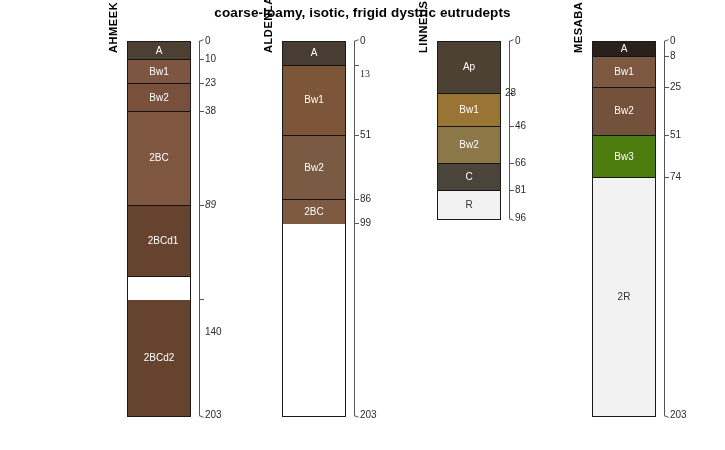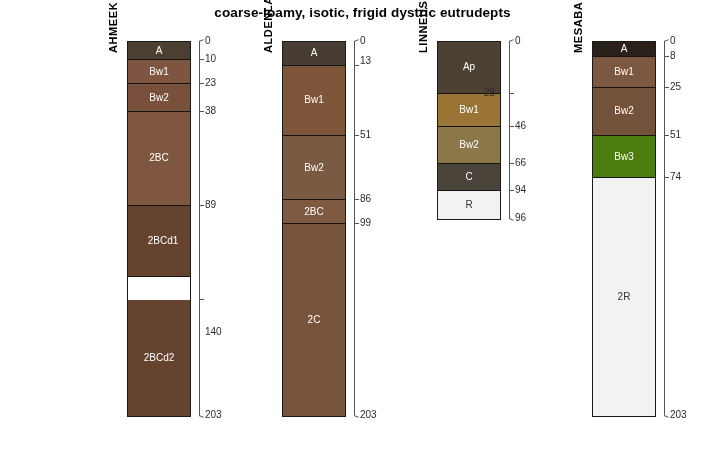--- a/index.html
+++ b/index.html
@@ -116,50 +116,47 @@
       <div class="axis-line" style="left: 199px; top: 41px; height: 374px;"></div>
       <div class="tick" style="left: 199px; top: 41px; transform: rotate(-22deg); transform-origin: left center;"></div>
       <div class="tick-label" style="left: 205px; top: 36px;">0</div>
       <div class="tick" style="left: 199px; top: 59.4236px;"></div>
       <div class="tick-label" style="left: 205px; top: 54.4236px;">10</div>
       <div class="tick" style="left: 199px; top: 83.3744px;"></div>
       <div class="tick-label" style="left: 205px; top: 78.3744px;">23</div>
       <div class="tick" style="left: 199px; top: 111.01px;"></div>
       <div class="tick-label" style="left: 205px; top: 106.01px;">38</div>
       <div class="tick" style="left: 199px; top: 204.97px;"></div>
-      <div class="tick-label" style="left: 205px; top: 199.97px;">89</div>
+      <div class="tick-label" style="left: 205px; top: 199.97px; font-style: italic;">89</div>
       <div class="tick" style="left: 199px; top: 298.931px;"></div>
       <div class="tick-label" style="left: 205px; top: 293.931px; margin-top: 33px;">140</div>
       <div class="tick" style="left: 199px; top: 415px; transform: rotate(22deg); transform-origin: left center;"></div>
       <div class="tick-label" style="left: 205px; top: 410px;">203</div>
     </div>
     <div class="profile" style="left: 0px;">
       <div class="profile-name" style="left: 274px; top: 41px;">ALDENLAKE</div>
       <div class="column" style="left: 282px; top: 41px; width: 62px; height: 374px;">
         <div class="horizon" style="top: 0px; height: 23.9507px; width: 62px; background: rgb(71, 61, 51);">
           <span class="horizon-label" style="color: rgb(255, 255, 255);">A</span>
         </div>
         <div class="horizon" style="top: 23.9507px; height: 70.0099px; width: 62px; background: rgb(125, 86, 57);">
           <span class="horizon-label" style="color: rgb(255, 255, 255);">Bw1</span>
         </div>
         <div class="horizon" style="top: 93.9606px; height: 64.4828px; width: 62px; background: rgb(122, 90, 67);">
           <span class="horizon-label" style="color: rgb(255, 255, 255);">Bw2</span>
         </div>
         <div class="horizon" style="top: 158.443px; height: 23.9507px; width: 62px; background: rgb(125, 90, 64);">
           <span class="horizon-label" style="color: rgb(255, 255, 255);">2BC</span>
         </div>
-        <div class="horizon" style="top: 182.394px; height: 191.606px; width: 62px; background: rgb(120, 84, 58); border-bottom: none;">
-          <span class="horizon-label" style="color: rgb(255, 255, 255);">2C</span>
-        </div>
       </div>
       <div class="axis-line" style="left: 354px; top: 41px; height: 374px;"></div>
       <div class="tick" style="left: 354px; top: 41px; transform: rotate(-22deg); transform-origin: left center;"></div>
       <div class="tick-label" style="left: 360px; top: 36px;">0</div>
       <div class="tick" style="left: 354px; top: 64.9507px;"></div>
-      <div class="tick-label" style="left: 360px; top: 56px;">13</div>
+      <div class="tick-label" style="left: 360px; top: 69px; font-family: Liberation Serif, serif;">13</div>
       <div class="tick" style="left: 354px; top: 134.961px;"></div>
       <div class="tick-label" style="left: 360px; top: 129.961px;">51</div>
       <div class="tick" style="left: 354px; top: 199.443px;"></div>
       <div class="tick-label" style="left: 360px; top: 194.443px;">86</div>
       <div class="tick" style="left: 354px; top: 223.394px;"></div>
       <div class="tick-label" style="left: 360px; top: 218.394px;">99</div>
       <div class="tick" style="left: 354px; top: 415px; transform: rotate(22deg); transform-origin: left center;"></div>
       <div class="tick-label" style="left: 360px; top: 410px;">203</div>
     </div>
     <div class="profile" style="left: 0px;">
@@ -178,27 +175,27 @@
           <span class="horizon-label" style="color: rgb(255, 255, 255);">C</span>
         </div>
         <div class="horizon" style="top: 149.232px; height: 27.6355px; width: 62px; background: rgb(242, 242, 242); border-bottom: none;">
           <span class="horizon-label" style="color: rgb(51, 51, 51);">R</span>
         </div>
       </div>
       <div class="axis-line" style="left: 509px; top: 41px; height: 176.867px;"></div>
       <div class="tick" style="left: 509px; top: 41px; transform: rotate(-22deg); transform-origin: left center;"></div>
       <div class="tick-label" style="left: 515px; top: 36px;">0</div>
       <div class="tick" style="left: 509px; top: 92.5862px;"></div>
-      <div class="tick-label" style="left: 484px; top: 87.5862px;">28</div>
+      <div class="tick-label" style="left: 505px; top: 87.5862px;">28</div>
       <div class="tick" style="left: 509px; top: 125.749px;"></div>
       <div class="tick-label" style="left: 515px; top: 120.749px;">46</div>
       <div class="tick" style="left: 509px; top: 162.596px;"></div>
       <div class="tick-label" style="left: 515px; top: 157.596px;">66</div>
       <div class="tick" style="left: 509px; top: 190.232px;"></div>
-      <div class="tick-label" style="left: 515px; top: 185.232px;">94</div>
+      <div class="tick-label" style="left: 515px; top: 185.232px;">81</div>
       <div class="tick" style="left: 509px; top: 217.867px; transform: rotate(22deg); transform-origin: left center;"></div>
       <div class="tick-label" style="left: 515px; top: 212.867px;">96</div>
     </div>
     <div class="profile" style="left: 0px;">
       <div class="profile-name" style="left: 584px; top: 41px;">MESABA</div>
       <div class="column" style="left: 592px; top: 41px; width: 62px; height: 374px;">
         <div class="horizon" style="top: 0px; height: 14.7389px; width: 62px; background: rgb(43, 33, 27);">
           <span class="horizon-label" style="color: rgb(255, 255, 255);">A</span>
         </div>
         <div class="horizon" style="top: 14.7389px; height: 31.3202px; width: 62px; background: rgb(125, 88, 64);">

